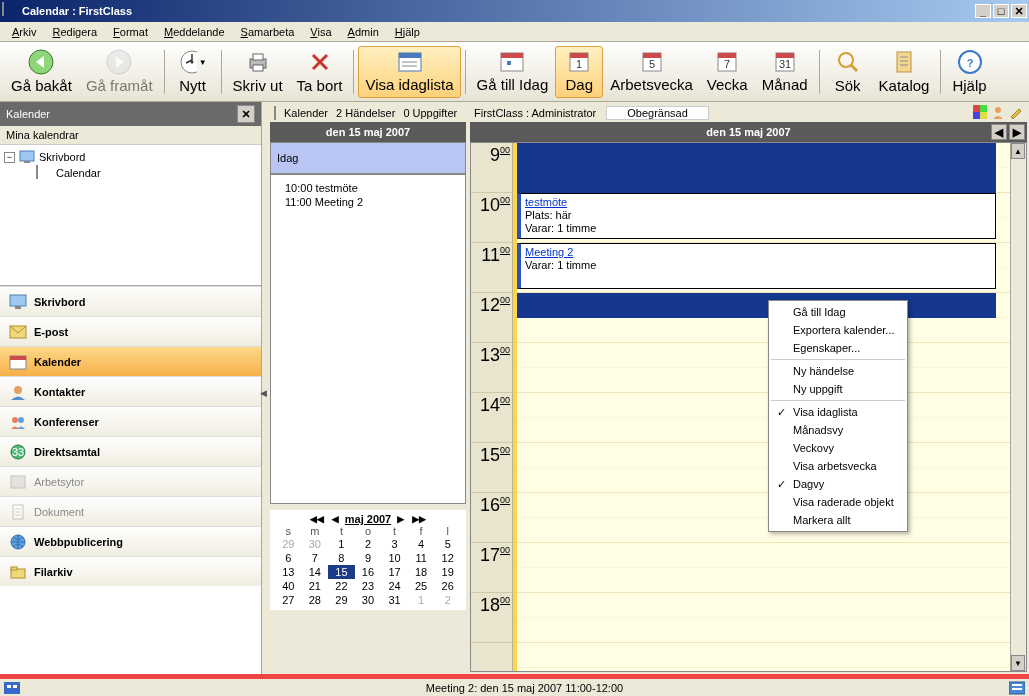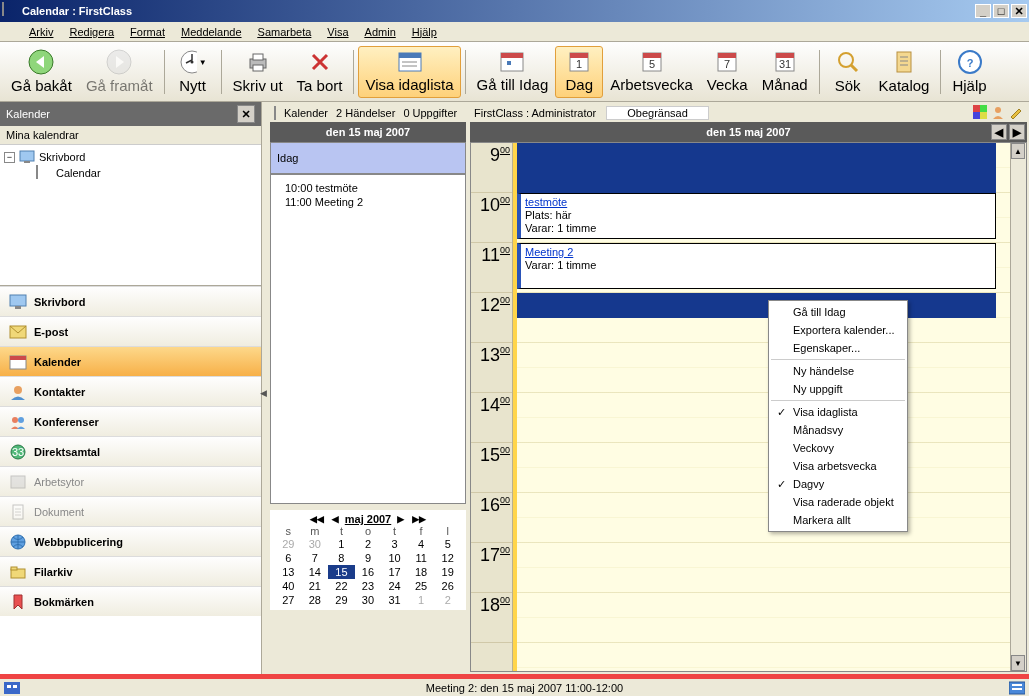--- a/index.html
+++ b/index.html
@@ -5,21 +5,21 @@
 * { box-sizing: border-box; margin: 0; padding: 0; font-family: Tahoma, Arial, sans-serif; font-size: 11px; }
 body { background: #ECE9D8; overflow: hidden; }
 
 
 .title-bar { height: 22px; background: linear-gradient(to right, #0A246A, #A6CAF0); display: flex; align-items: center; padding: 0 2px; color: #fff; }
 .title-bar .icon { width: 16px; height: 16px; margin-right: 4px; }
 .title-bar .title { flex: 1; font-weight: bold; }
 .title-bar .win-btn { width: 16px; height: 14px; background: #D4D0C8; border: 1px solid #fff; margin-left: 2px; display: flex; align-items: center; justify-content: center; color: #000; font-weight: bold; }
 
 
-.menu-bar { height: 20px; background: #ECE9D8; display: flex; align-items: center; padding: 0 21px; border-bottom: 1px solid #ACA899; text-decoration: underline; }
+.menu-bar { height: 20px; background: #ECE9D8; display: flex; align-items: center; padding: 0 4px; border-bottom: 1px solid #ACA899; }
 .menu-item { padding: 2px 8px; cursor: default; }
 .menu-item .u { text-decoration: underline; }
 
 
 .toolbar { height: 60px; background: linear-gradient(#fefefe, #e8e4d4); border-bottom: 1px solid #ACA899; display: flex; align-items: center; padding: 0 4px; gap: 0; }
 .tb-btn { display: flex; flex-direction: column; align-items: center; justify-content: center; padding: 4px 6px; border: 1px solid transparent; border-radius: 3px; min-width: 48px; height: 52px; cursor: default; }
 .tb-btn.highlighted { background: linear-gradient(#FFF0C1, #FED17A); border: 1px solid #E19F3B; }
 .tb-btn .tb-icon { width: 28px; height: 28px; display: flex; align-items: center; justify-content: center; }
 .tb-btn .tb-label { font-size: 15px; margin-top: 2px; white-space: nowrap; }
 .tb-sep { width: 1px; height: 44px; background: #ACA899; margin: 0 4px; }
@@ -383,28 +383,20 @@
           <span class="nav-label">Webbpublicering</span>
         </div>
         <div class="nav-item">
           <span class="nav-icon">
             <svg width="18" height="16">
               <rect x="2" y="5" width="14" height="9" fill="#f0d878" stroke="#b09030"></rect>
               <rect x="2" y="3" width="6" height="3" fill="#f0d878" stroke="#b09030"></rect>
             </svg>
           </span>
           <span class="nav-label">Filarkiv</span>
-        </div>
-        <div class="nav-item">
-          <span class="nav-icon">
-            <svg width="18" height="16">
-              <path d="M5 1 h8 v14 l-4 -4 l-4 4 Z" fill="#e85050" stroke="#a03030"></path>
-            </svg>
-          </span>
-          <span class="nav-label">Bokmärken</span>
         </div>
       </div>
   </div>
 
   <div class="collapse-handle"></div>
 
   <div class="content">
 
     <div class="event-col">
       <div class="col-info">

